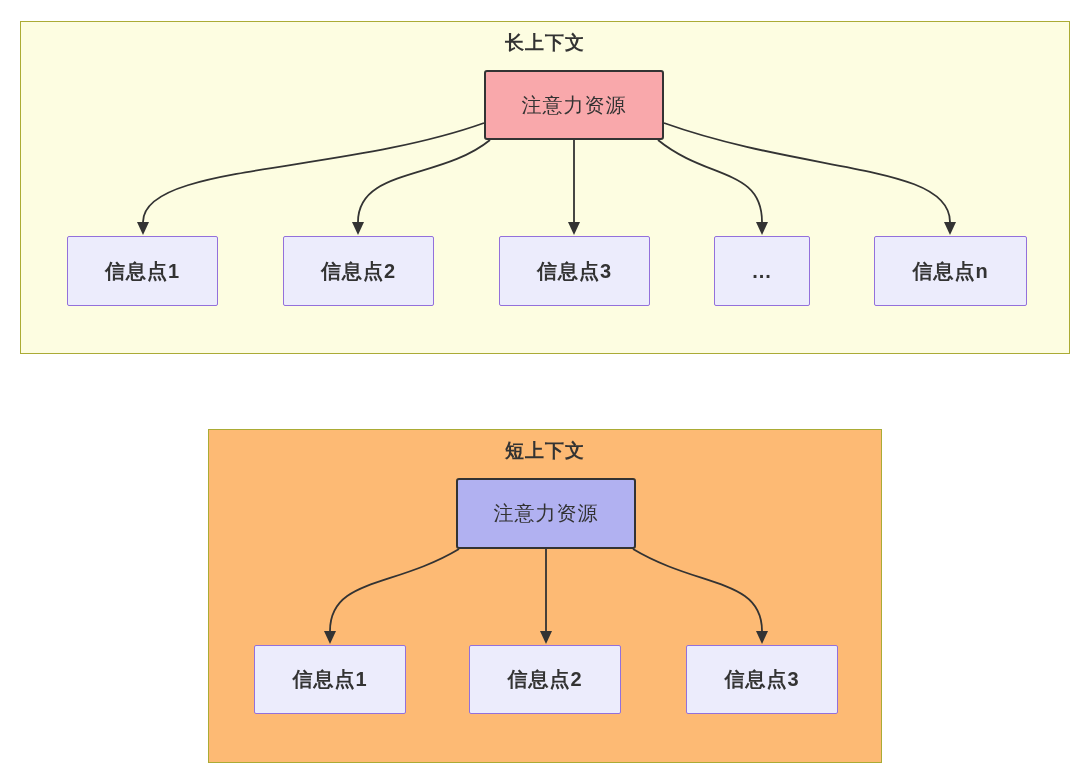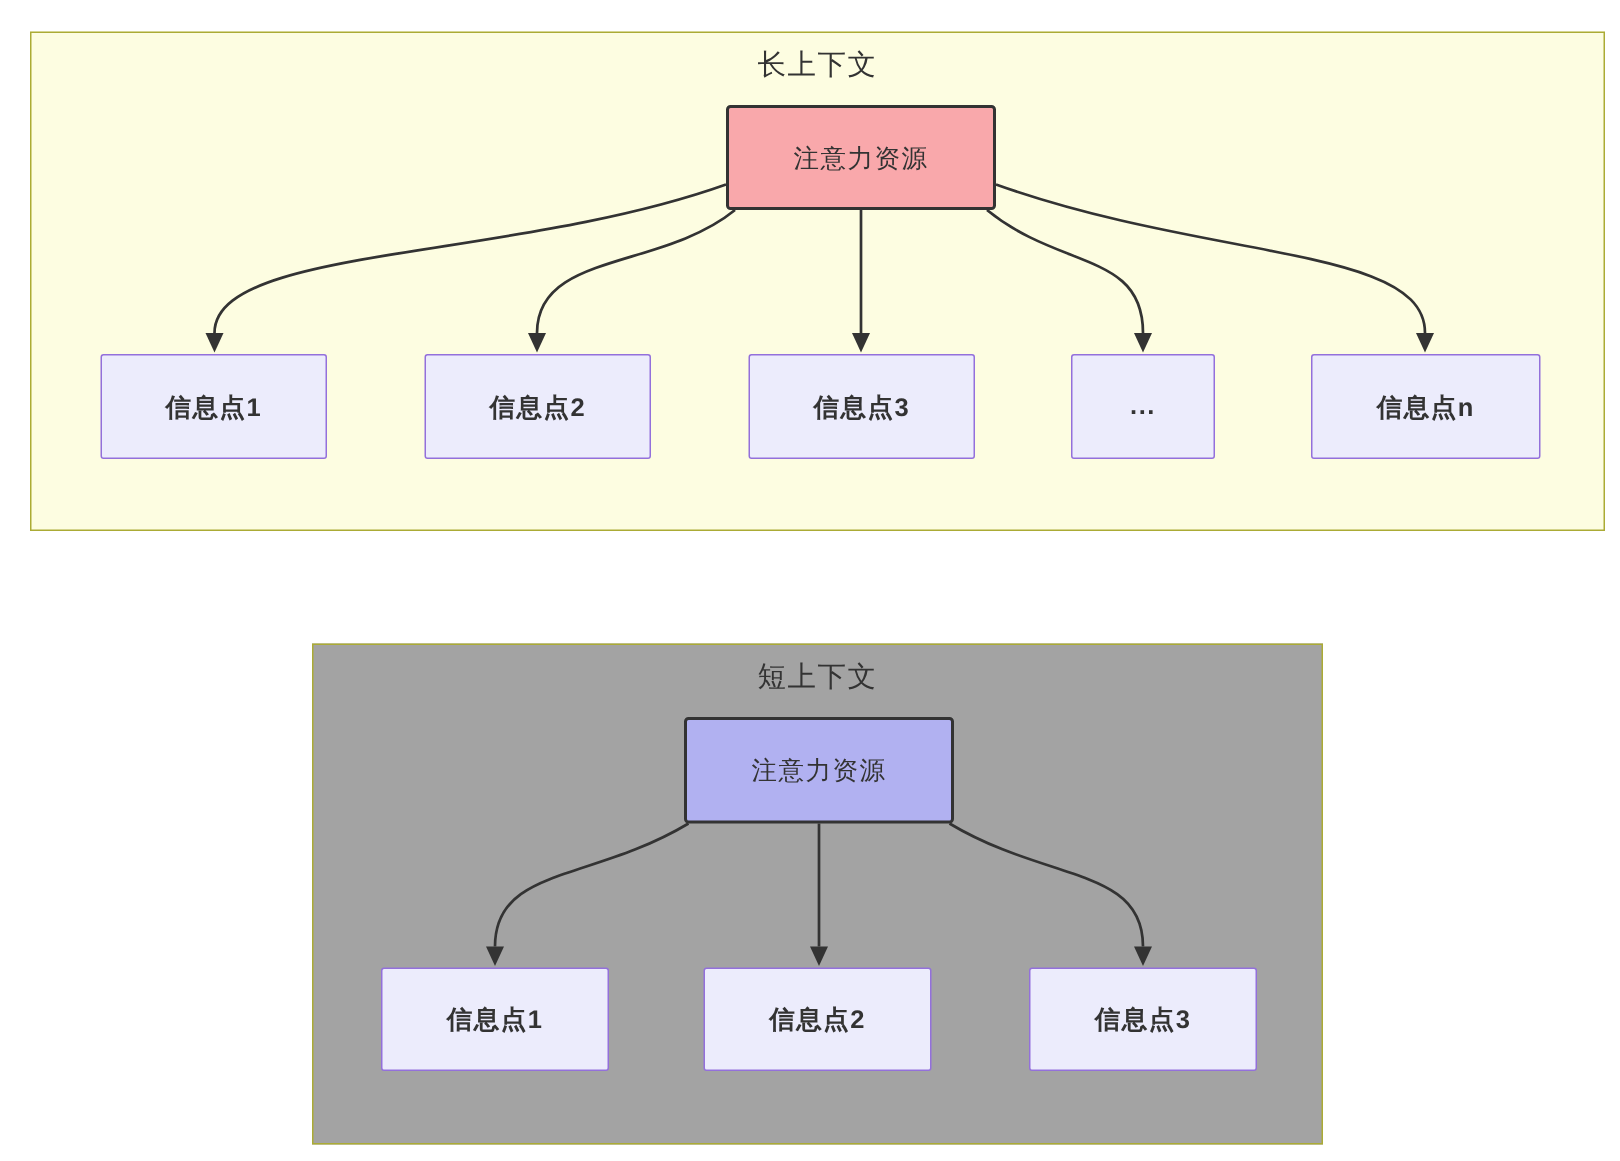--- a/index.html
+++ b/index.html
@@ -20,40 +20,40 @@
     border: 1.5px solid;
     box-sizing: border-box;
   }
   .cluster-title {
     position: absolute;
     top: 8px;
     left: 0;
     width: 100%;
     text-align: center;
     font-size: 19px;
-    font-weight: 400;
+    font-weight: 700;
     letter-spacing: 1px;
   }
   .edges {
     position: absolute;
     left: 0;
     top: 0;
     pointer-events: none;
   }
   .edges path {
     fill: none;
     stroke-width: 1.8px;
   }
   .node {
     position: absolute;
     box-sizing: border-box;
     display: flex;
     align-items: center;
     justify-content: center;
-    font-size: 17px;
+    font-size: 20px;
     letter-spacing: 1px;
   }
   .attention-node {
     border: 2.2px solid;
     border-radius: 3px;
     z-index: 2;
   }
   .info-node {
     border: 1.5px solid;
     border-radius: 2px;
@@ -117,21 +117,21 @@
       <span>信息点3</span>
     </div>
     <div class="node info-node info-d" style="background-color: rgb(236, 236, 252); border-color: rgb(147, 112, 219); color: rgb(51, 51, 51);">
       <span>...</span>
     </div>
     <div class="node info-node info-e" style="background-color: rgb(236, 236, 252); border-color: rgb(147, 112, 219); color: rgb(51, 51, 51);">
       <span>信息点n</span>
     </div>
   </section>
 
-  <section class="cluster cluster-short" style="background-color: #a3a3a3; border-color: rgb(171, 171, 53);">
+  <section class="cluster cluster-short" style="background-color: #fdba74; border-color: rgb(171, 171, 53);">
 
     <div class="cluster-title" style="color: rgb(51, 51, 51);">短上下文</div>
 
     <svg class="edges" width="674" height="334" viewBox="0 0 674 334">
       <path d="M 250 119 C 185 158, 121 148, 121 201" style="stroke: rgb(51, 51, 51);"></path>
       <polygon points="115,201 127,201 121,214" style="fill: rgb(51, 51, 51);"></polygon>
 
       <path d="M 337 119 L 337 201" style="stroke: rgb(51, 51, 51);"></path>
       <polygon points="331,201 343,201 337,214" style="fill: rgb(51, 51, 51);"></polygon>
 

